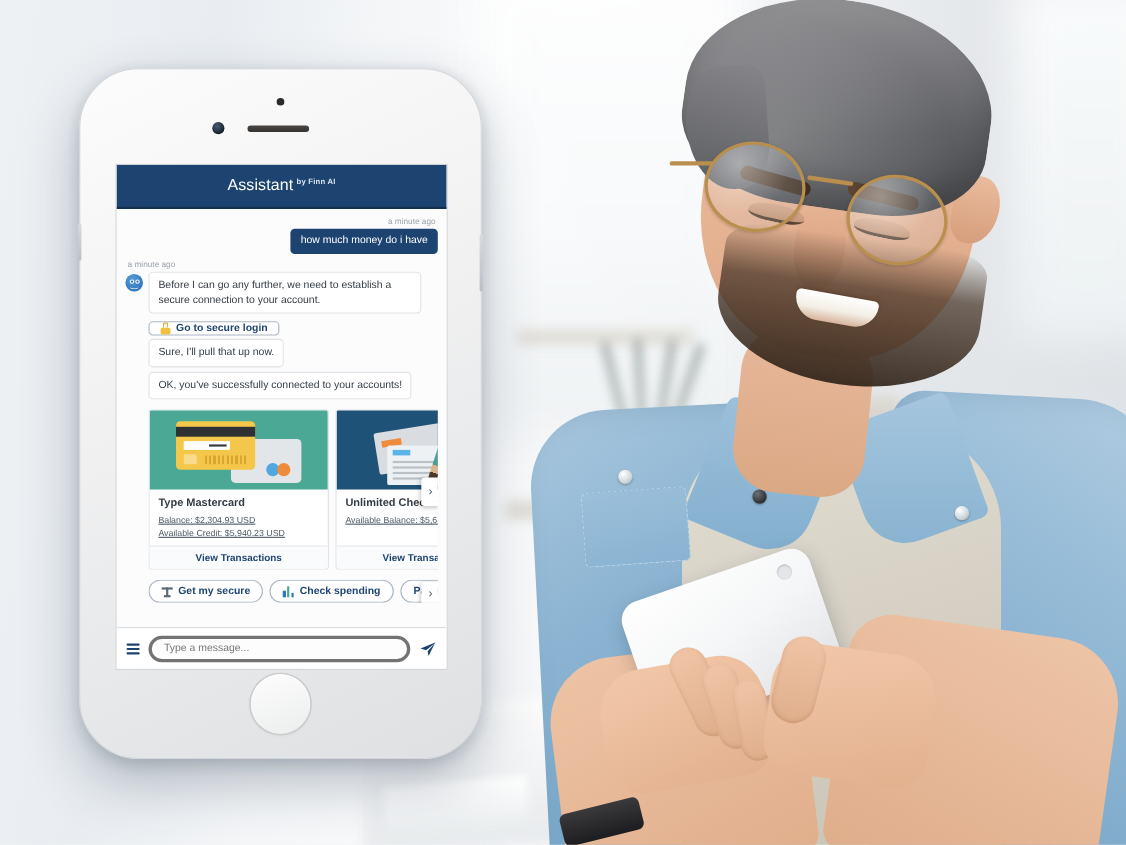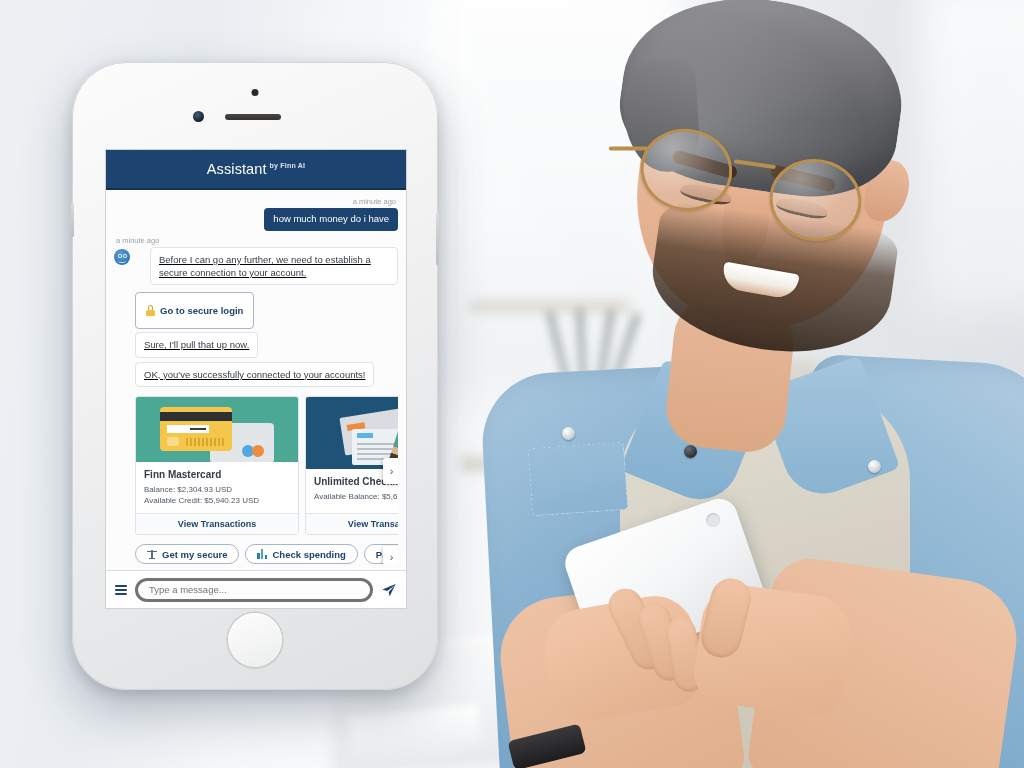--- a/index.html
+++ b/index.html
@@ -318,21 +318,21 @@
     flex:1 1 auto; overflow:hidden; position:relative;
     padding:6px 8px 0 8px;
     background:#fcfcfc;
     display:flex; flex-direction:column;
   }
   .ts { font-size:7.5px; color:#9aa2ab; margin:1px 2px 2px 2px; }
   .ts.right { text-align:right; }
 
   .row { display:flex; margin-bottom:4px; }
   .row.out { justify-content:flex-end; }
-  .row.in { justify-content:space-between; align-items:flex-start;text-decoration:underline; }
+  .row.in { justify-content:flex-start; align-items:flex-start; }
 
   .bubble-out {
     background:#1d4371; color:#fff;
     font-size:9.5px; line-height:1.35;
     padding:5px 9px; border-radius:4px;
     max-width:205px;
   }
   .bot-avatar {
     width:16px; height:16px; border-radius:50%;
     background: radial-gradient(circle at 40% 32%, #5b9bd5, #2f79bd 70%, #2569a8);
@@ -357,21 +357,21 @@
   .bubble-in {
     background:#ffffff; color:#333c45;
     font-size:9.5px; line-height:1.4;
     padding:5px 8px; border:1px solid #e0e3e7; border-radius:4px;
     max-width:248px;
   }
 
   .action-btn {
     display:inline-flex; align-items:center; gap:5px;
     background:#ffffff; border:1px solid #a9b6c4;
-    border-radius:4px; padding:12px 10px;
+    border-radius:4px; padding:0 10px;
     color:#1d4371; font-size:9.5px; font-weight:700;
     margin:3px 0 3px 21px;
     cursor:pointer; width:fit-content;
   }
   .lock-icon { width:9px; height:11px; position:relative; flex:0 0 9px; }
   .lock-icon .body {
     position:absolute; bottom:0; width:9px; height:6.5px;
     background:#f0c040; border-radius:1.5px;
   }
   .lock-icon .shackle {
@@ -444,21 +444,21 @@
   .chk-front .ln { position:absolute; left:5px; width:60px; height:1.5px; background:#b9c0c6; }
   .chk-pen {
     position:absolute; left:92px; top:6px; width:8px; height:58px;
     background: linear-gradient(180deg,#63b3ad 0%,#4e9b96 78%, #d8b58a 78%, #d8b58a 90%, #4a3a2c 90%);
     border-radius:3px 3px 1px 1px;
     transform: rotate(18deg);
   }
 
   .acct-body { padding:7px 8px 6px 8px; flex:1 1 auto; }
   .acct-title { font-size:10px; font-weight:700; color:#333c45; margin-bottom:4px; white-space:nowrap; }
-  .acct-line { font-size:8px; color:#4e5a66; line-height:1.45; white-space:nowrap; }
+  .acct-line { font-size:8px; color:#4e5a66; line-height:1.45; white-space:nowrap;text-decoration:underline; }
   .acct-foot {
     border-top:1px solid #e4e7ea; background:#fafbfc;
     text-align:center; padding:5px 0;
     color:#1d4371; font-size:9px; font-weight:700;
     cursor:pointer;
   }
   .carousel-next {
     position:absolute; right:-2px; top:62px;
     width:17px; height:26px; background:#ffffff;
     border-radius:3px 0 0 3px;
@@ -629,21 +629,21 @@
                 <span class="c2"></span>
               </span>
             <span class="mc-gold">
               <span class="stripe"></span>
                 <span class="sig"></span>
               <span class="chip"></span>
                 <span class="num"></span>
             </span>
           </div>
           <div class="acct-body">
-            <div class="acct-title">Finn Mastercard</div>
+            <div class="acct-title">Type Mastercard</div>
             <div class="acct-line">Balance: $2,304.93 USD</div>
             <div class="acct-line">Available Credit: $5,940.23 USD</div>
           </div>
           <div class="acct-foot">View Transactions</div>
         </div>
 
         <div class="acct-card">
           <div class="acct-hero chk">
             <span class="chk-back">
                 <span class="amt"></span>

